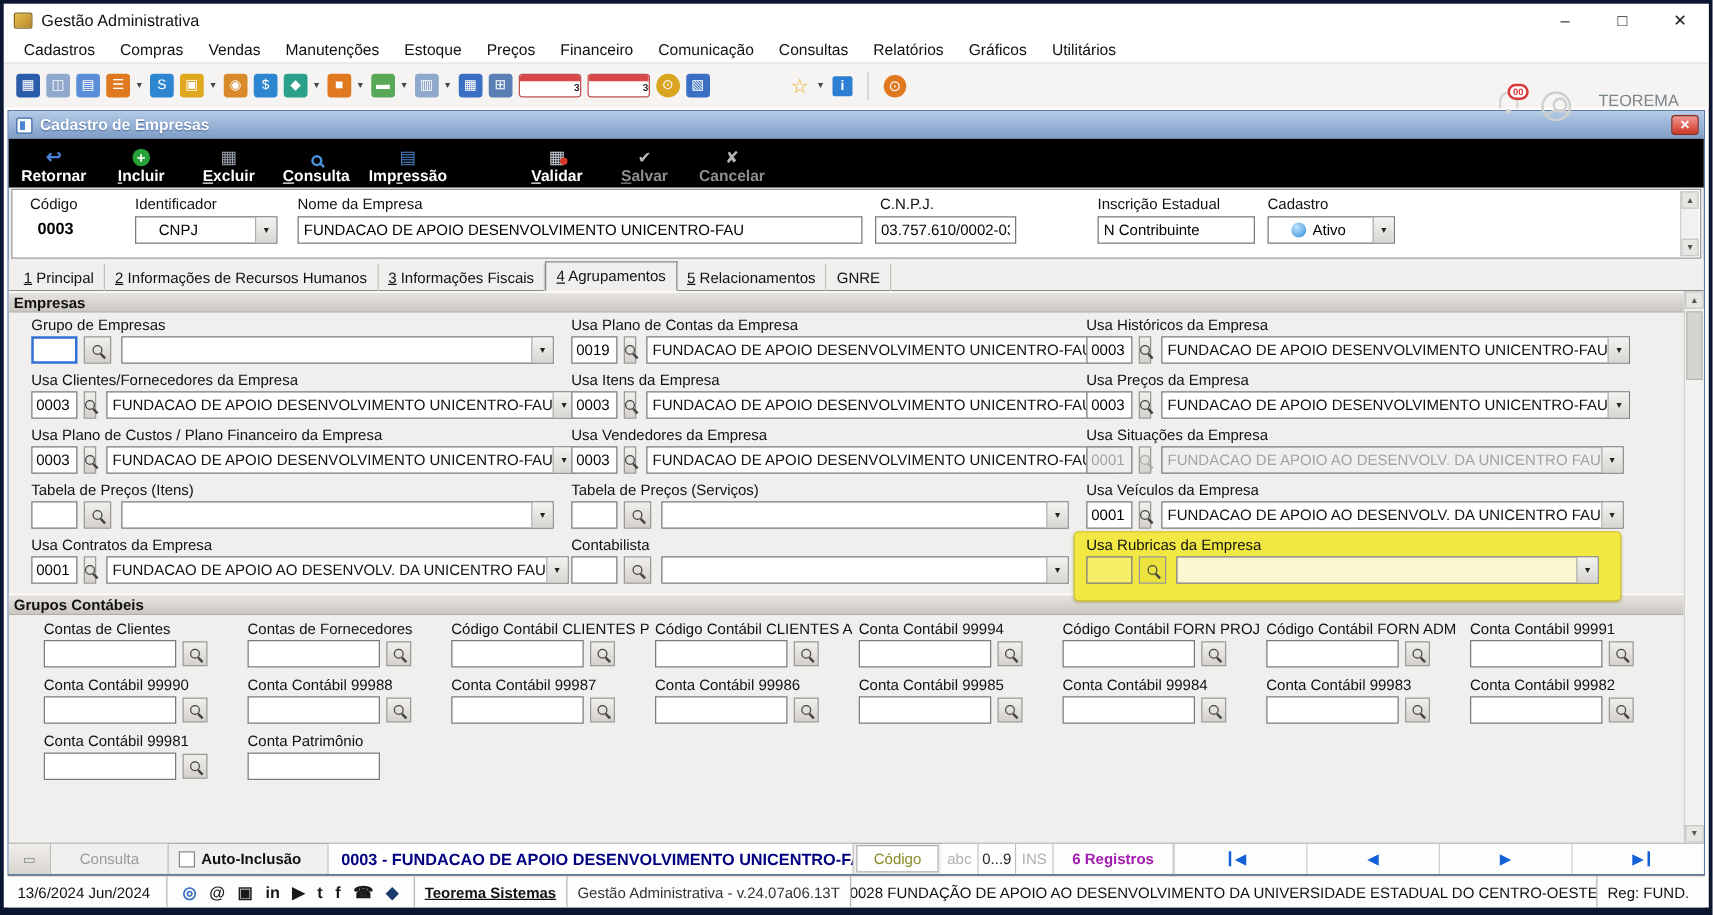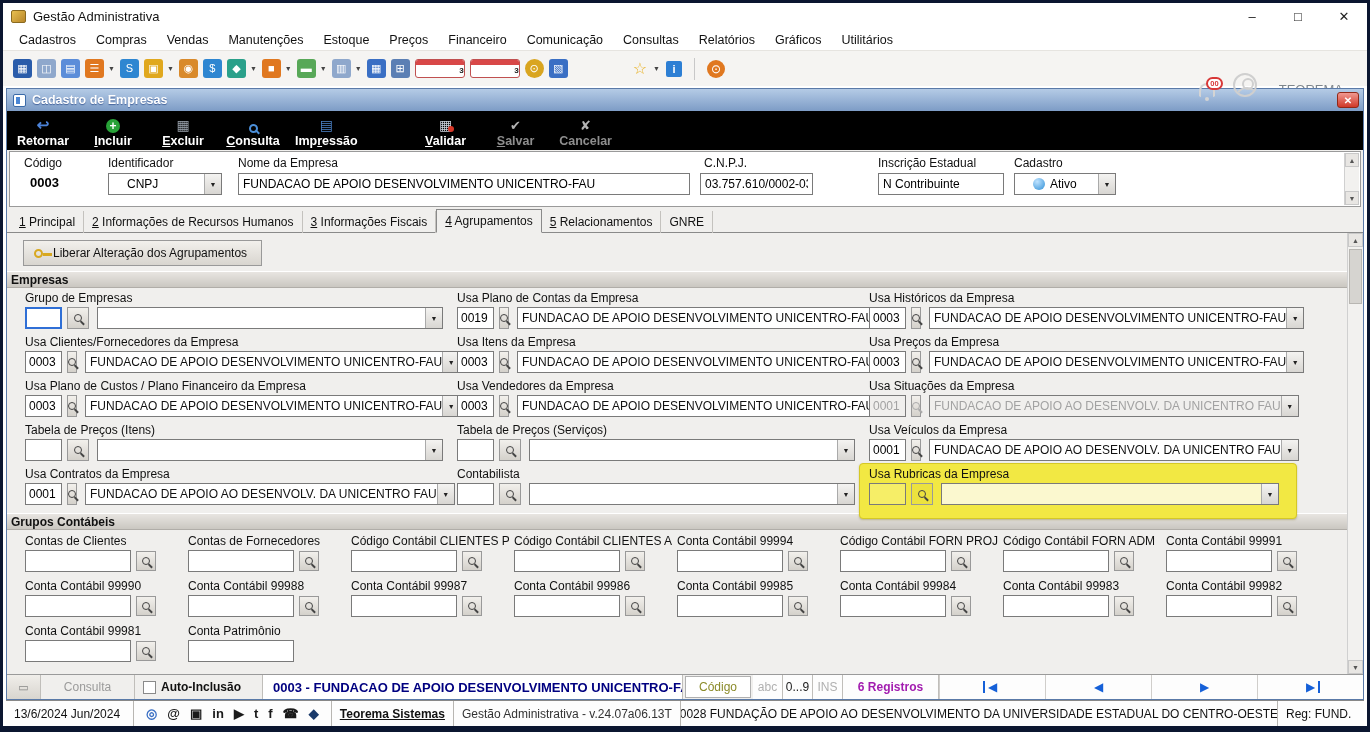--- a/index.html
+++ b/index.html
@@ -31,21 +31,21 @@
   .cal .tico { border:1px solid #c05050;padding-left:48px; }
   .cal .tico::before { content:""; position:absolute; top:0; left:0; right:0; height:5px; background:#d84848; }
   .cal .tico i { color:#222; font-size:8px; font-weight:bold; margin-top:4px; }
   .fav-group { display:flex; align-items:center; margin-left:60px; }
   .fav-star { color:#e8b020; font-size:16px; }
   .fav-arrow { font-size:7px; color:#444; margin:0 6px; }
   .fav-arrow::before { content:"▼"; }
   .info-ico { width:16px; height:16px; background:#2d7fd4; color:#fff; font-size:11px; font-weight:bold; display:inline-flex; align-items:center; justify-content:center; border-radius:2px; }
   .vsep { width:1px; height:22px; background:#c8c8c8; margin:0 12px; }
   .power-ico { width:18px; height:18px; border-radius:50%; background:#e07820; color:#fff; display:inline-flex; align-items:center; justify-content:center; font-size:12px; }
-  .appbar-user { margin-left:auto; display:flex; align-items:flex-end;margin-top:32px; }
+  .appbar-user { margin-left:auto; display:flex; align-items:flex-start;margin-top:32px; }
   .bell { position:relative; width:16px; height:14px; border:2px solid #d4d4d4; border-bottom:none; border-radius:9px 9px 2px 2px; margin-right:18px; }
   .bell::after { content:""; position:absolute; left:4px; bottom:-4px; width:4px; height:4px; border-radius:50%; background:#d4d4d4; }
   .badge { position:absolute; top:-8px; right:-10px; background:#fff; border:2px solid #d83838; color:#d83838; border-radius:8px; font-size:7.5px; font-weight:bold; padding:0 2px; line-height:9px; }
   .avatar { width:24px; height:24px; border:2px solid #cfcfcf; border-radius:50%; position:relative; margin-right:22px; overflow:hidden; }
   .avatar::before { content:""; position:absolute; top:3px; left:7px; width:8px; height:8px; border:2px solid #cfcfcf; border-radius:50%; }
   .avatar::after { content:""; position:absolute; bottom:-6px; left:2px; width:16px; height:10px; border:2px solid #cfcfcf; border-radius:50%; }
   .username { color:#7d858c; font-size:13px; margin-right:14px; }
 
   
   .window { flex:1 1 auto; margin:2px 3px 0 3px; border:1px solid #5a7aa8; display:flex; flex-direction:column; background:#f0efed; min-height:0; }
@@ -124,21 +124,21 @@
   .fgroup.focused .fcode { border:2px solid #2f6fd6; }
   .fgroup.disabled .fcode, .fgroup.disabled .fcombo { background:#f0efed; color:#a2a2a2; }
   .fgroup.disabled .fval { color:#a2a2a2; }
   .fgroup.disabled .mag { border-color:#aaa; }
   .fgroup.disabled .mag::after { background:#aaa; }
   .fgroup.highlight::before { content:""; position:absolute; top:-4px; left:-10px; right:-4px; bottom:-8px; background:#f2e843; border:1px solid #d5c825; border-radius:4px; box-shadow:0 1px 2px rgba(120,110,0,.35); z-index:0; }
   .fgroup.highlight .fcode { background:#f6ee67; }
   .fgroup.highlight .magbtn { background:#ece23e; }
   .fgroup.highlight .fcombo { background:#fbf8cf; }
 
-  .cgrid { display:grid; grid-template-columns:repeat(8,163px); padding:4px 0 0 18px; }
+  .cgrid { display:grid; grid-template-columns:repeat(8,163px); padding:4px 0 0 28px; }
   .cgroup { height:45px; }
   .cgroup .flabel { width:158px; }
   .ccode { width:106px; height:22px; border:1px solid #7a7a7a; font-size:12px; padding:0 3px; background:#fff; font-family:"Liberation Sans",sans-serif; }
   .cgroup .magbtn { width:20px; height:20px; }
 
   
   .wbottom { height:25px; background:#f0efed; border-top:1px solid #9a9a9a; display:flex; align-items:stretch; flex:0 0 auto; font-size:12px; }
   .wb-cell { border-right:1px solid #c0beba; display:flex; align-items:center; justify-content:center; }
   .imgbtn { width:34px; background:linear-gradient(180deg,#f0eeea,#d8d5cf); }
   .imgbtn::before { content:"▭"; color:#888; font-size:11px; }
@@ -434,26 +434,20 @@
         <span class="tab"><span class="tabnum">3</span> <span>Informações Fiscais</span></span>
 
         <span class="tab active"><span class="tabnum">4</span> <span>Agrupamentos</span></span>
 
         <span class="tab"><span class="tabnum">5</span> <span>Relacionamentos</span></span>
 
         <span class="tab"><span class="tabnum"></span> <span>GNRE</span></span>
       </div>
 
     <div class="content">
-      <div class="liberar-row">
-        <span class="liberar-btn">
-          <span class="key-ico"></span>
-          <span>Liberar Alteração dos Agrupamentos</span>
-        </span>
-      </div>
 
       <div class="secbar">Empresas</div>
 
       <div class="egrid">
 
           <div class="fgroup focused">
             <div class="flabel">Grupo de Empresas</div>
             <div class="frow">
               <input class="fcode" readonly="" style="">
               <span class="magbtn">

